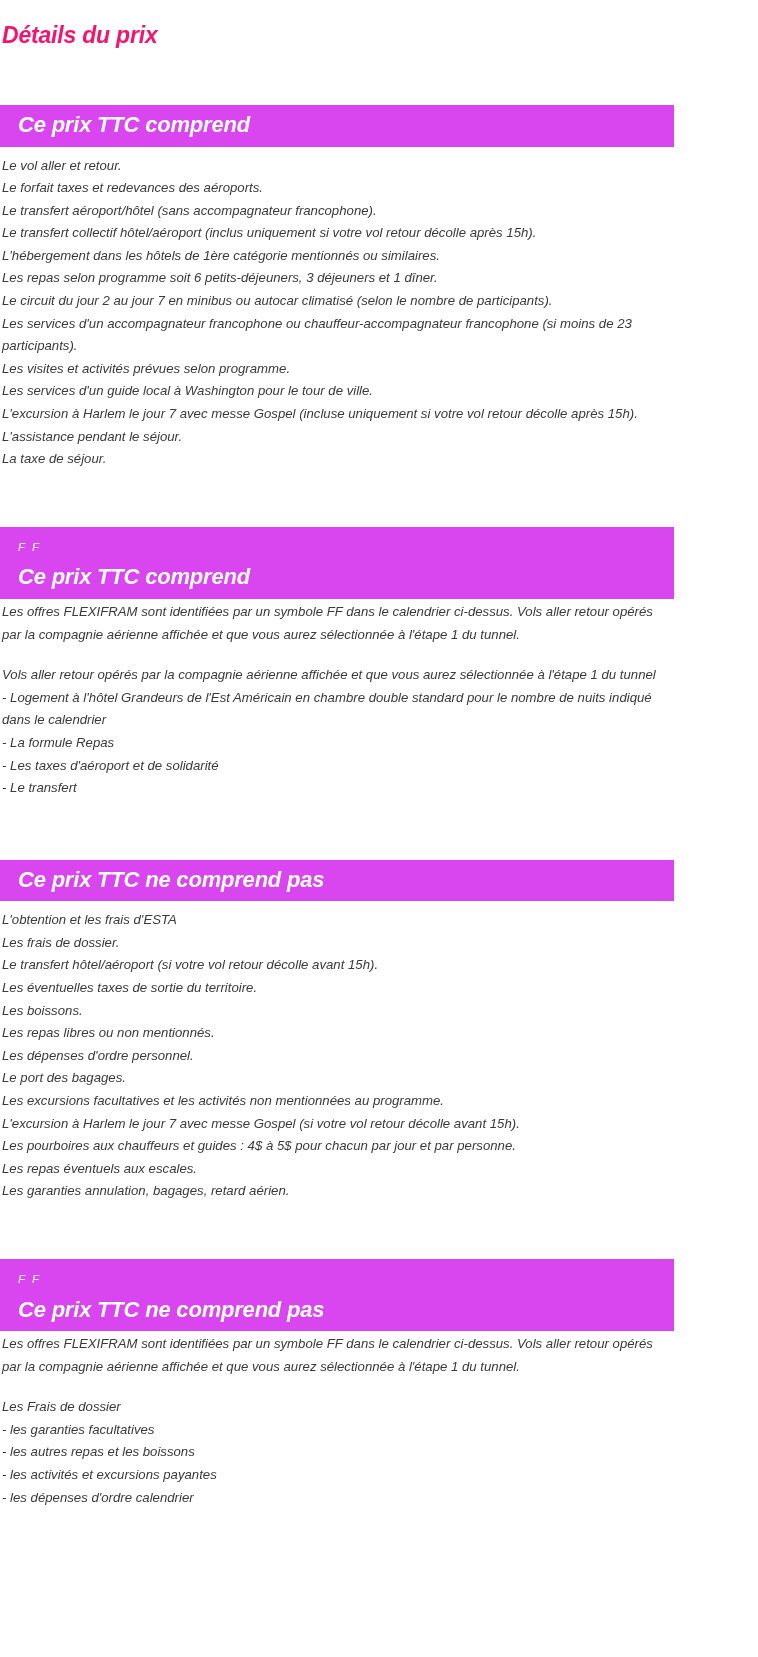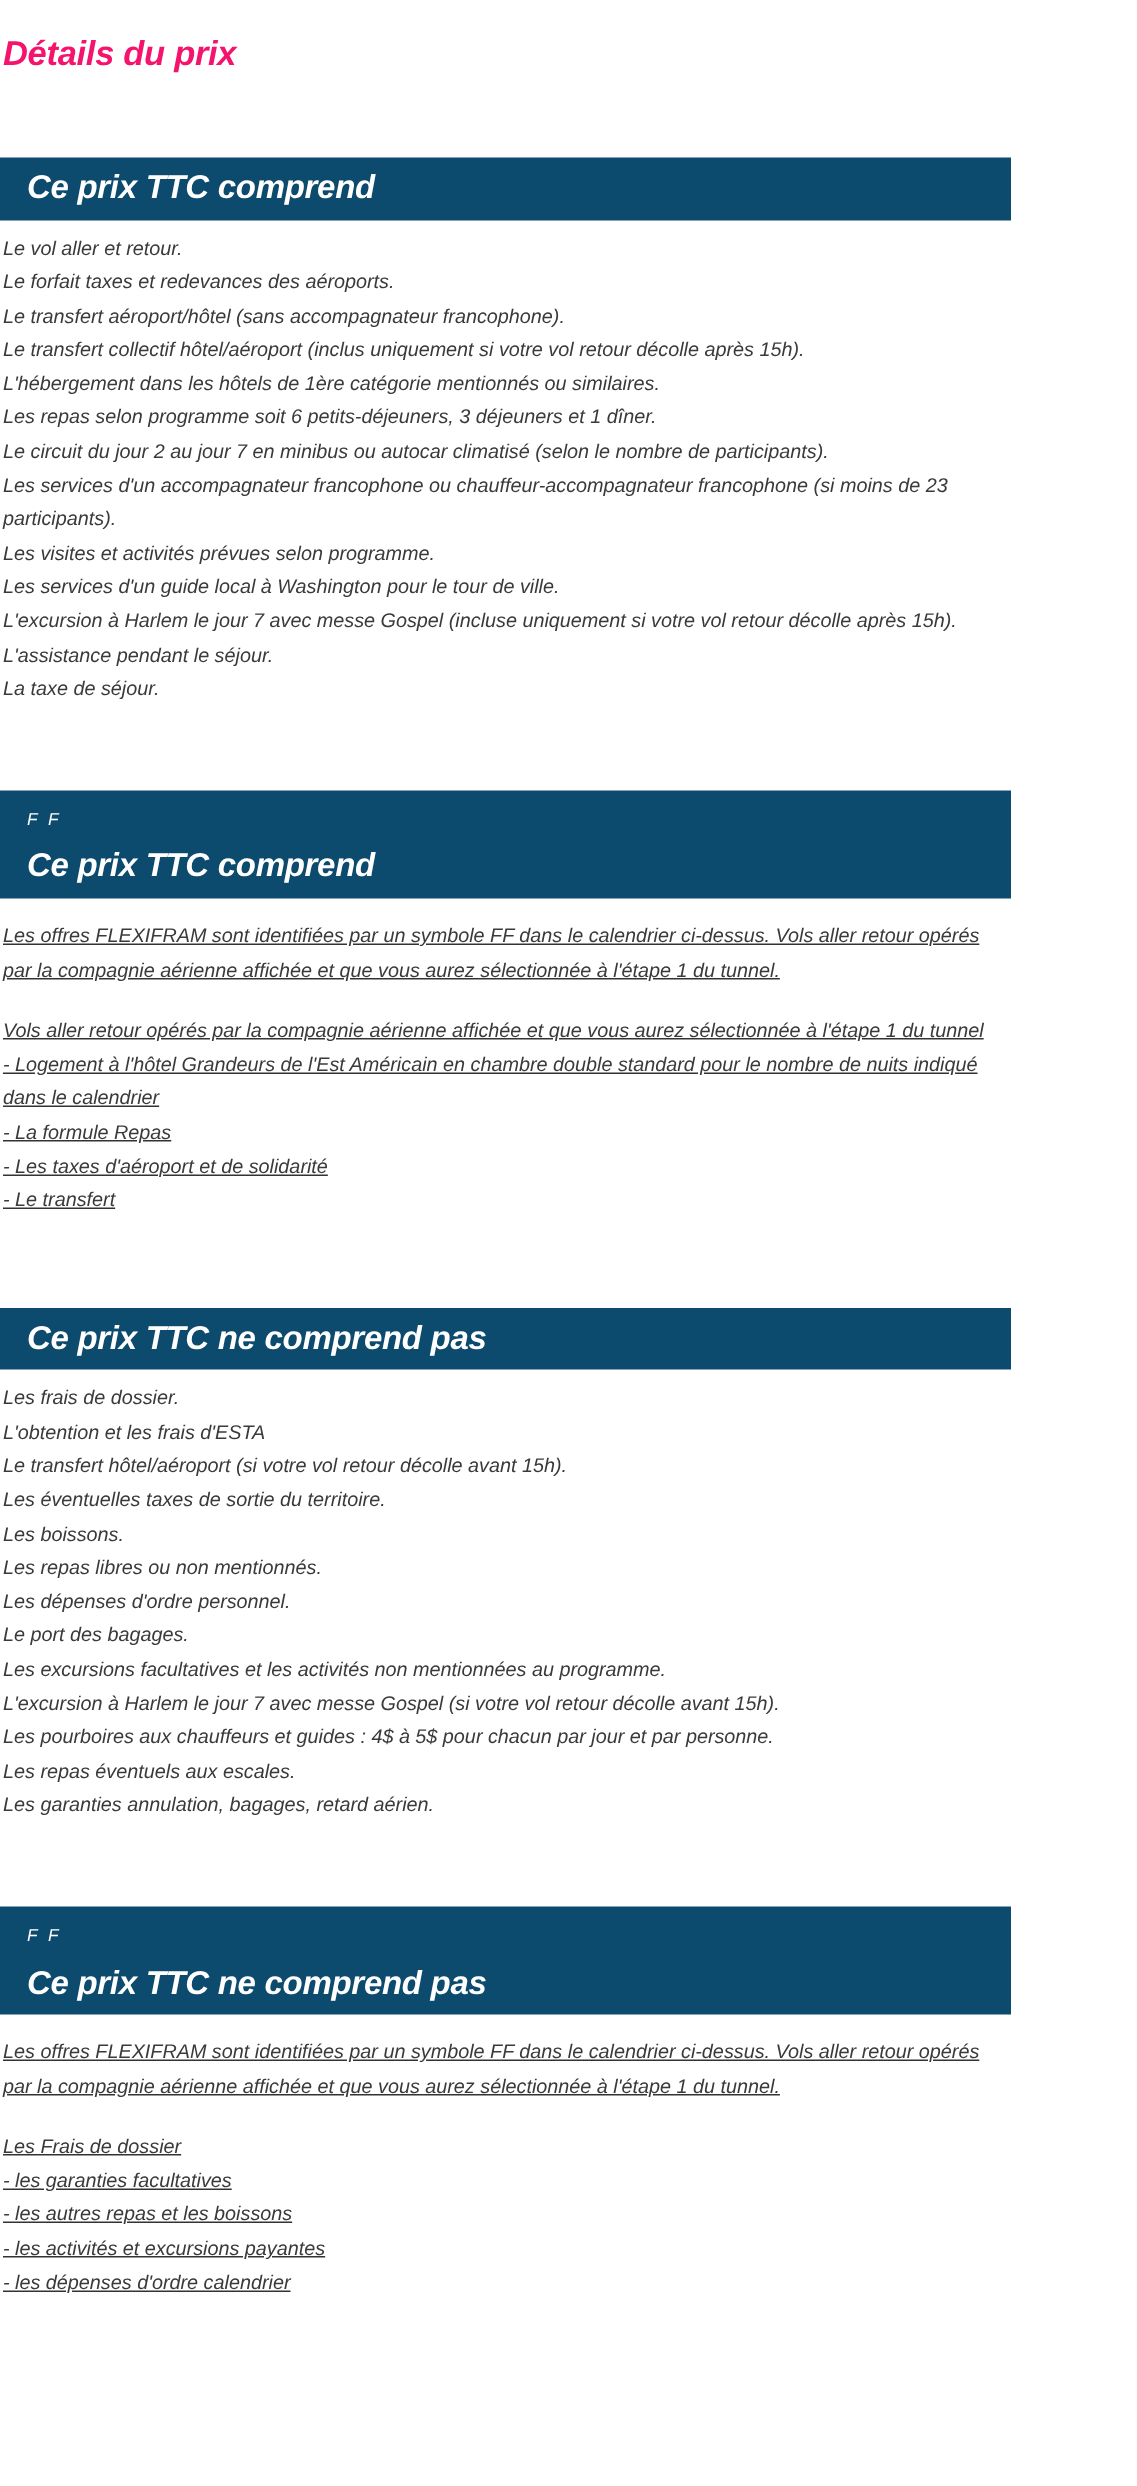--- a/index.html
+++ b/index.html
@@ -28,21 +28,21 @@
     padding: 0 0 0 2px;
     letter-spacing: -0.2px;
   }
   .section {
     margin: 0;
   }
   .spacer-lg { height: 56px; }
   .spacer-xl { height: 60px; }
 
   .band {
-    background: #0c4a6e;
+    background: #d946ef;
     color: #ffffff;
     padding: 6px 0 8px 0;
   }
   .band.with-ff {
     padding-top: 14px;
   }
   .band-ff {
     font-family: "Liberation Sans", sans-serif;
     font-style: italic;
     font-size: 11.5px;
@@ -67,22 +67,21 @@
   }
   .body-line {
     font-family: "Liberation Sans", sans-serif;
     font-style: italic;
     font-size: 13.2px;
     line-height: 22.6px;
     color: #3a3a3a;
     white-space: normal;
   }
   .para-block {
-    padding: 14px 18px 0 2px;
-    text-decoration: underline;
+    padding: 2px 18px 0 2px;
   }
   .para {
     font-family: "Liberation Sans", sans-serif;
     font-style: italic;
     font-size: 13.2px;
     line-height: 22.6px;
     color: #3a3a3a;
     margin: 0 0 18px 0;
   }
   .sub-line {
@@ -140,22 +139,22 @@
     </div>
   </div>
 
   <div class="spacer-xl"></div>
 
   <div class="section">
     <div class="band">
       <div class="band-title">Ce prix TTC ne comprend pas</div>
     </div>
     <div class="body-list">
+      <div class="body-line">L'obtention et les frais d'ESTA</div>
       <div class="body-line">Les frais de dossier.</div>
-      <div class="body-line">L'obtention et les frais d'ESTA</div>
       <div class="body-line">Le transfert hôtel/aéroport (si votre vol retour décolle avant 15h).</div>
       <div class="body-line">Les éventuelles taxes de sortie du territoire.</div>
       <div class="body-line">Les boissons.</div>
       <div class="body-line">Les repas libres ou non mentionnés.</div>
       <div class="body-line">Les dépenses d'ordre personnel.</div>
       <div class="body-line">Le port des bagages.</div>
       <div class="body-line">Les excursions facultatives et les activités non mentionnées au programme.</div>
       <div class="body-line">L'excursion à Harlem le jour 7 avec messe Gospel (si votre vol retour décolle avant 15h).</div>
       <div class="body-line">Les pourboires aux chauffeurs et guides : 4$ à 5$ pour chacun par jour et par personne.</div>
       <div class="body-line">Les repas éventuels aux escales.</div>

